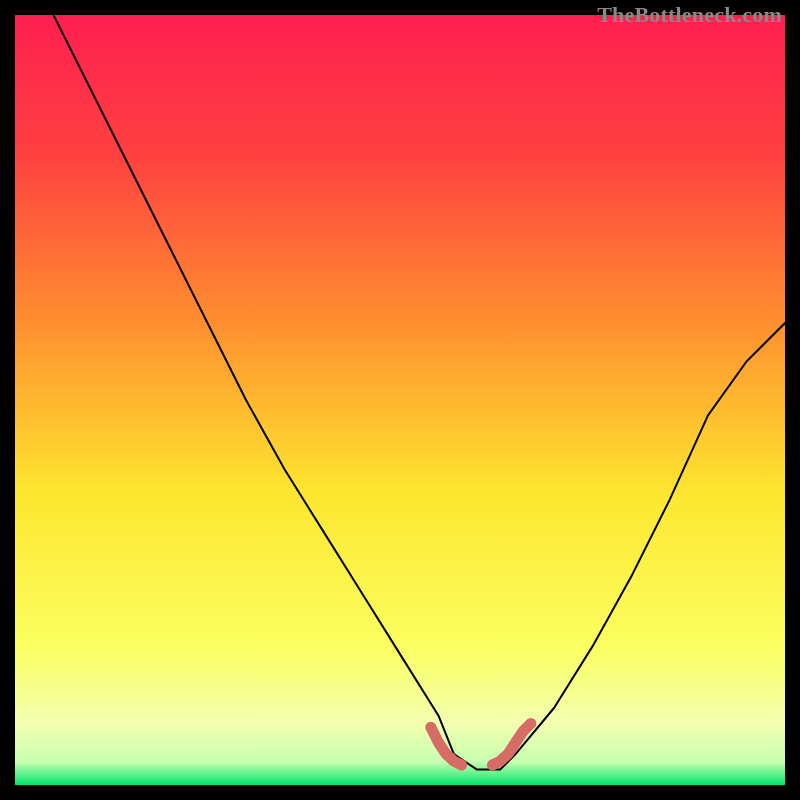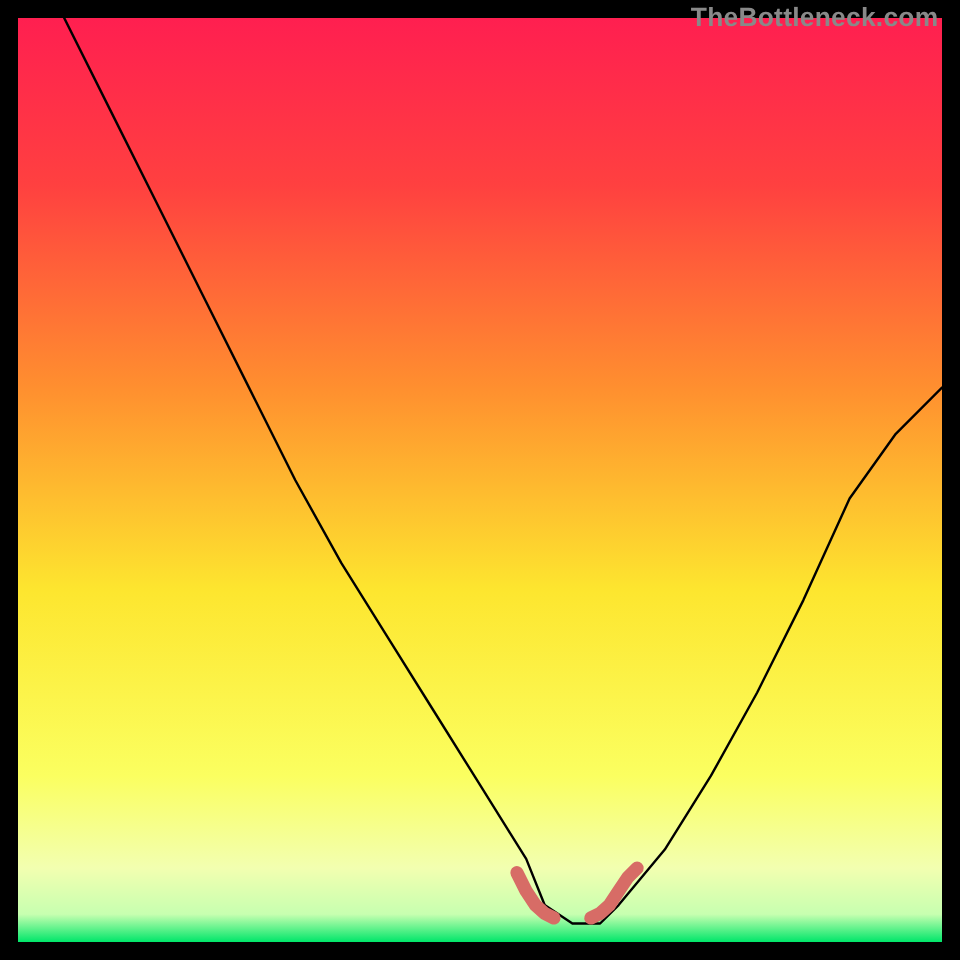--- a/index.html
+++ b/index.html
@@ -18,21 +18,21 @@
     height: 770px;
   }
   .gradient {
     position: absolute;
     inset: 0;
   }
   .watermark {
     position: absolute;
     top: 2px;
     right: 18px;
-    font-family: Liberation Sans, sans-serif;
+    font-family: Liberation Serif, serif;
     font-size: 22px;
     font-weight: 600;
     color: #898989;
     letter-spacing: 0.2px;
   }
   svg.curve {
     position: absolute;
     inset: 0;
     width: 100%;
     height: 100%;

